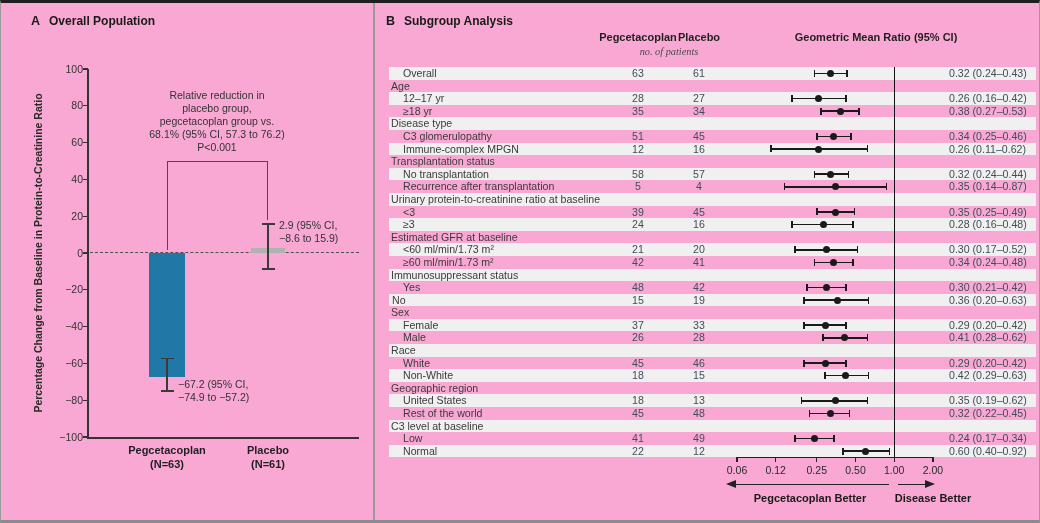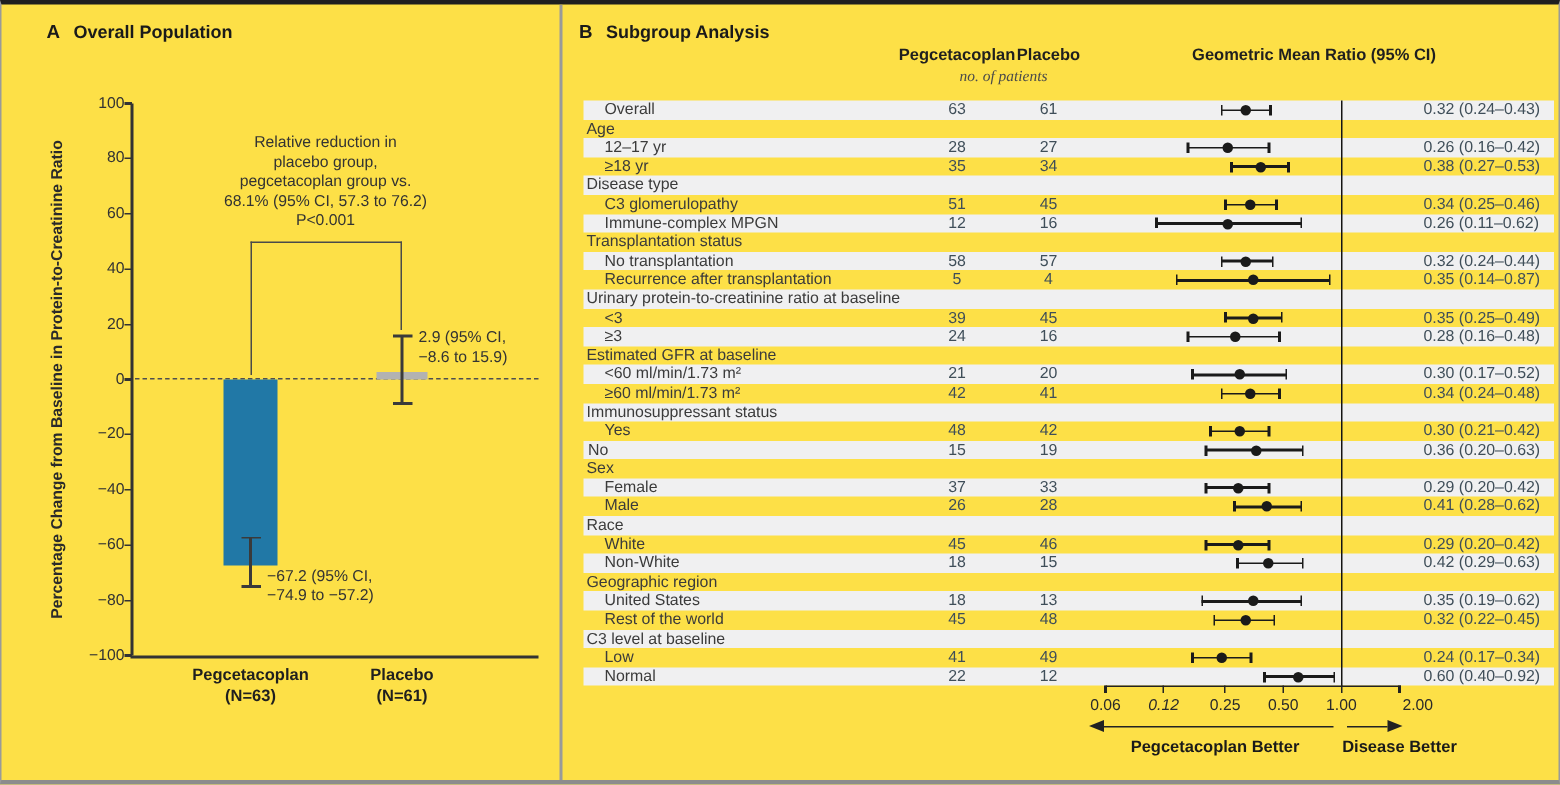--- a/index.html
+++ b/index.html
@@ -1,17 +1,17 @@
 <!DOCTYPE html>
 <html><head>
 <meta charset="utf-8">
 <style>
   *{box-sizing:border-box;margin:0;padding:0}
   body{margin:0;background:#fff;font-family:"Liberation Sans",sans-serif;color:#3b3b3b}
-  .figure{position:relative;width:1040px;height:523px;background:#fde047;
+  .figure{position:relative;width:1040px;height:523px;background:#f9a8d4;
     border-left:1.5px solid #9a9a9a;border-right:1.5px solid #9a9a9a;
     border-top:3px solid #1f1f1f;border-bottom:3px solid #8c8c8c;overflow:hidden}
   .panel{position:absolute;top:0;height:100%}
   .panel-a{left:0;width:372px}
   .panel-b{left:373px;width:665px}
   .divider{position:absolute;left:372px;top:0;width:1.5px;height:100%;background:#9a9a9a}
   .panel-title{position:absolute;font-size:12px;font-weight:bold;color:#1a1a1a;white-space:nowrap}
   .panel-letter{font-size:12.5px;margin-right:9px}
   .pa-title{left:30px;top:11px}
   .pb-title{left:12px;top:11px}
@@ -454,29 +454,29 @@
           <div class="c-ci">0.60 (0.40–0.92)</div>
         </div>
       </div>
 
     <div class="ref-line"></div>
     <div class="axis-line"></div>
     <div id="axisB">
         <div style="position: absolute; left: 362.3px; top: 454px; width: 1.4px; height: 5px; background: rgb(34, 34, 34);"></div>
         <div style="position: absolute; left: 345px; top: 461px; width: 36px; text-align: center; font-size: 10.5px; color: rgb(42, 42, 42);">0.06</div>
         <div style="position: absolute; left: 401.04px; top: 454px; width: 1.4px; height: 5px; background: rgb(34, 34, 34);"></div>
-        <div style="position: absolute; left: 383.74px; top: 461px; width: 36px; text-align: center; font-size: 10.5px; color: rgb(42, 42, 42); font-style: italic;">0.12</div>
+        <div style="position: absolute; left: 383.74px; top: 461px; width: 36px; text-align: center; font-size: 10.5px; color: rgb(42, 42, 42);">0.12</div>
         <div style="position: absolute; left: 442.062px; top: 454px; width: 1.4px; height: 5px; background: rgb(34, 34, 34);"></div>
         <div style="position: absolute; left: 424.762px; top: 461px; width: 36px; text-align: center; font-size: 10.5px; color: rgb(42, 42, 42);">0.25</div>
         <div style="position: absolute; left: 480.802px; top: 454px; width: 1.4px; height: 5px; background: rgb(34, 34, 34);"></div>
         <div style="position: absolute; left: 463.502px; top: 461px; width: 36px; text-align: center; font-size: 10.5px; color: rgb(42, 42, 42);">0.50</div>
         <div style="position: absolute; left: 519.542px; top: 454px; width: 1.4px; height: 5px; background: rgb(34, 34, 34);"></div>
         <div style="position: absolute; left: 502.242px; top: 461px; width: 36px; text-align: center; font-size: 10.5px; color: rgb(42, 42, 42);">1.00</div>
         <div style="position: absolute; left: 558.282px; top: 454px; width: 1.4px; height: 5px; background: rgb(34, 34, 34);"></div>
-        <div style="position: absolute; left: 540.982px; top: 461px; width: 36px; font-size: 10.5px; color: rgb(42, 42, 42); margin-left: 20px;">2.00</div>
+        <div style="position: absolute; left: 540.982px; top: 461px; width: 36px; text-align: center; font-size: 10.5px; color: rgb(42, 42, 42);">2.00</div>
       </div>
 
     <div class="arrow-line-left"></div>
     <div class="arrow-head-left"></div>
     <div class="arrow-line-right"></div>
     <div class="arrow-head-right"></div>
     <div class="arrow-label al-left">Pegcetacoplan Better</div>
     <div class="arrow-label al-right">Disease Better</div>
   </section>
 </div>

